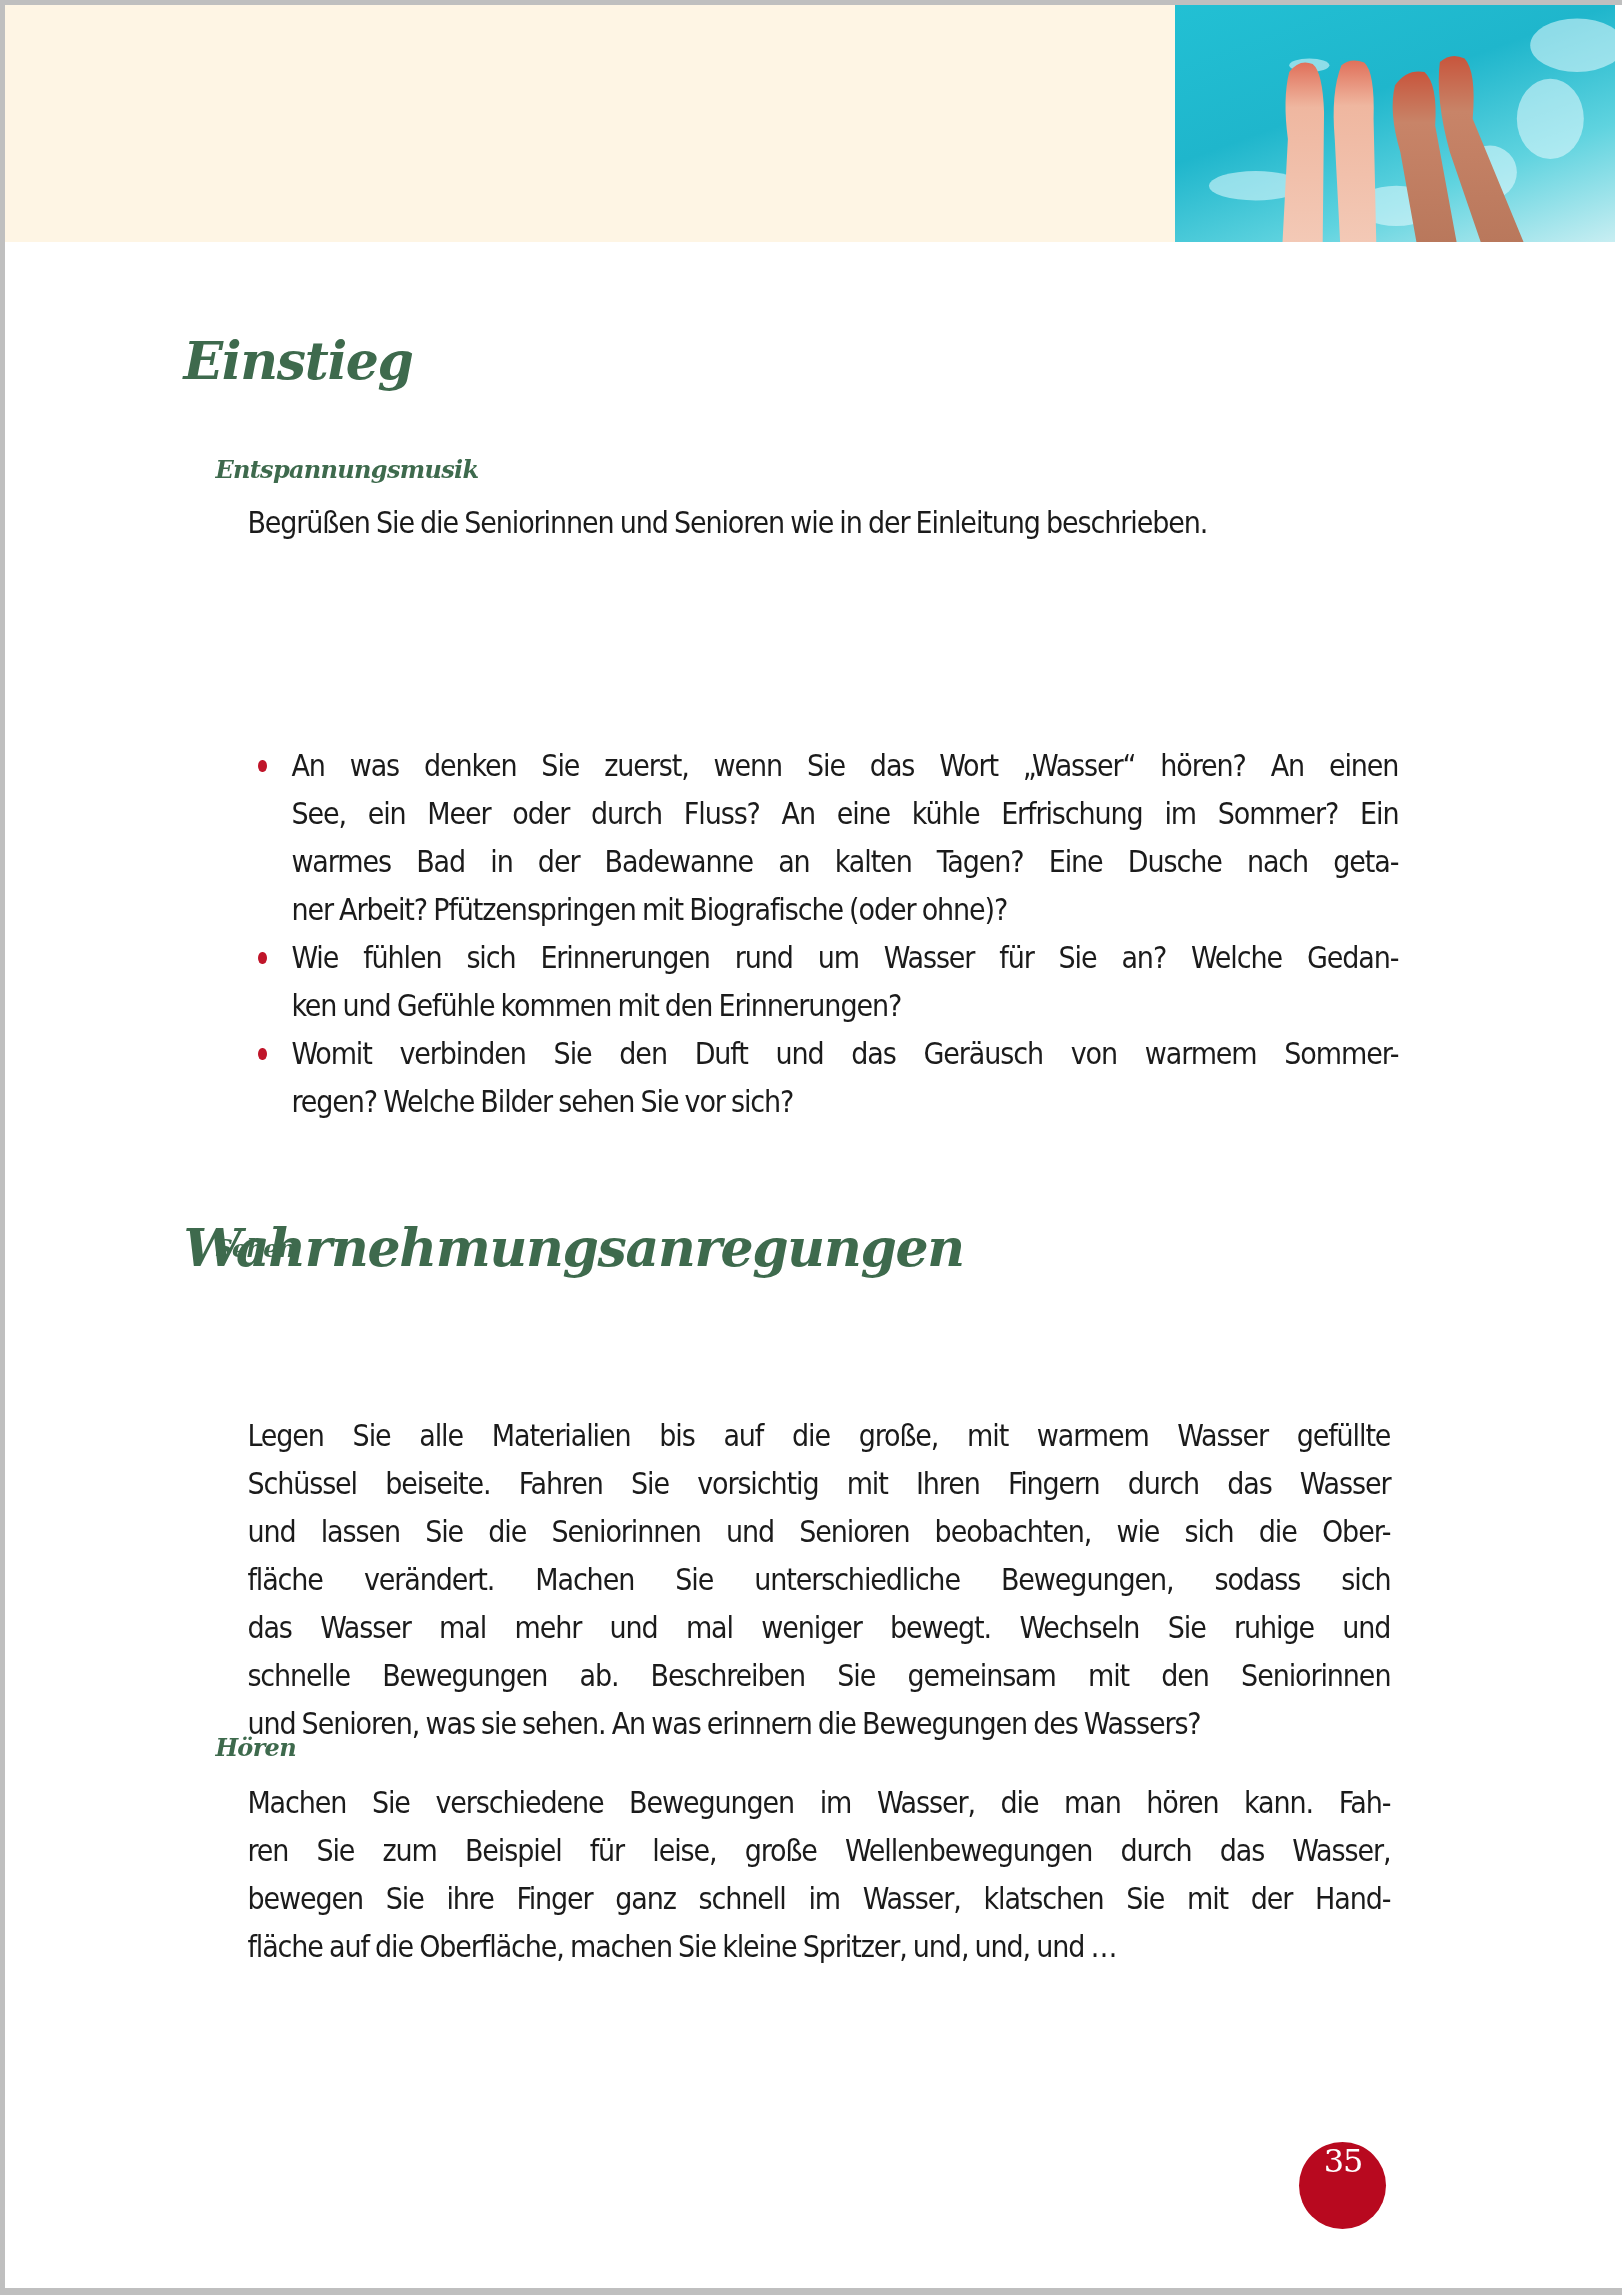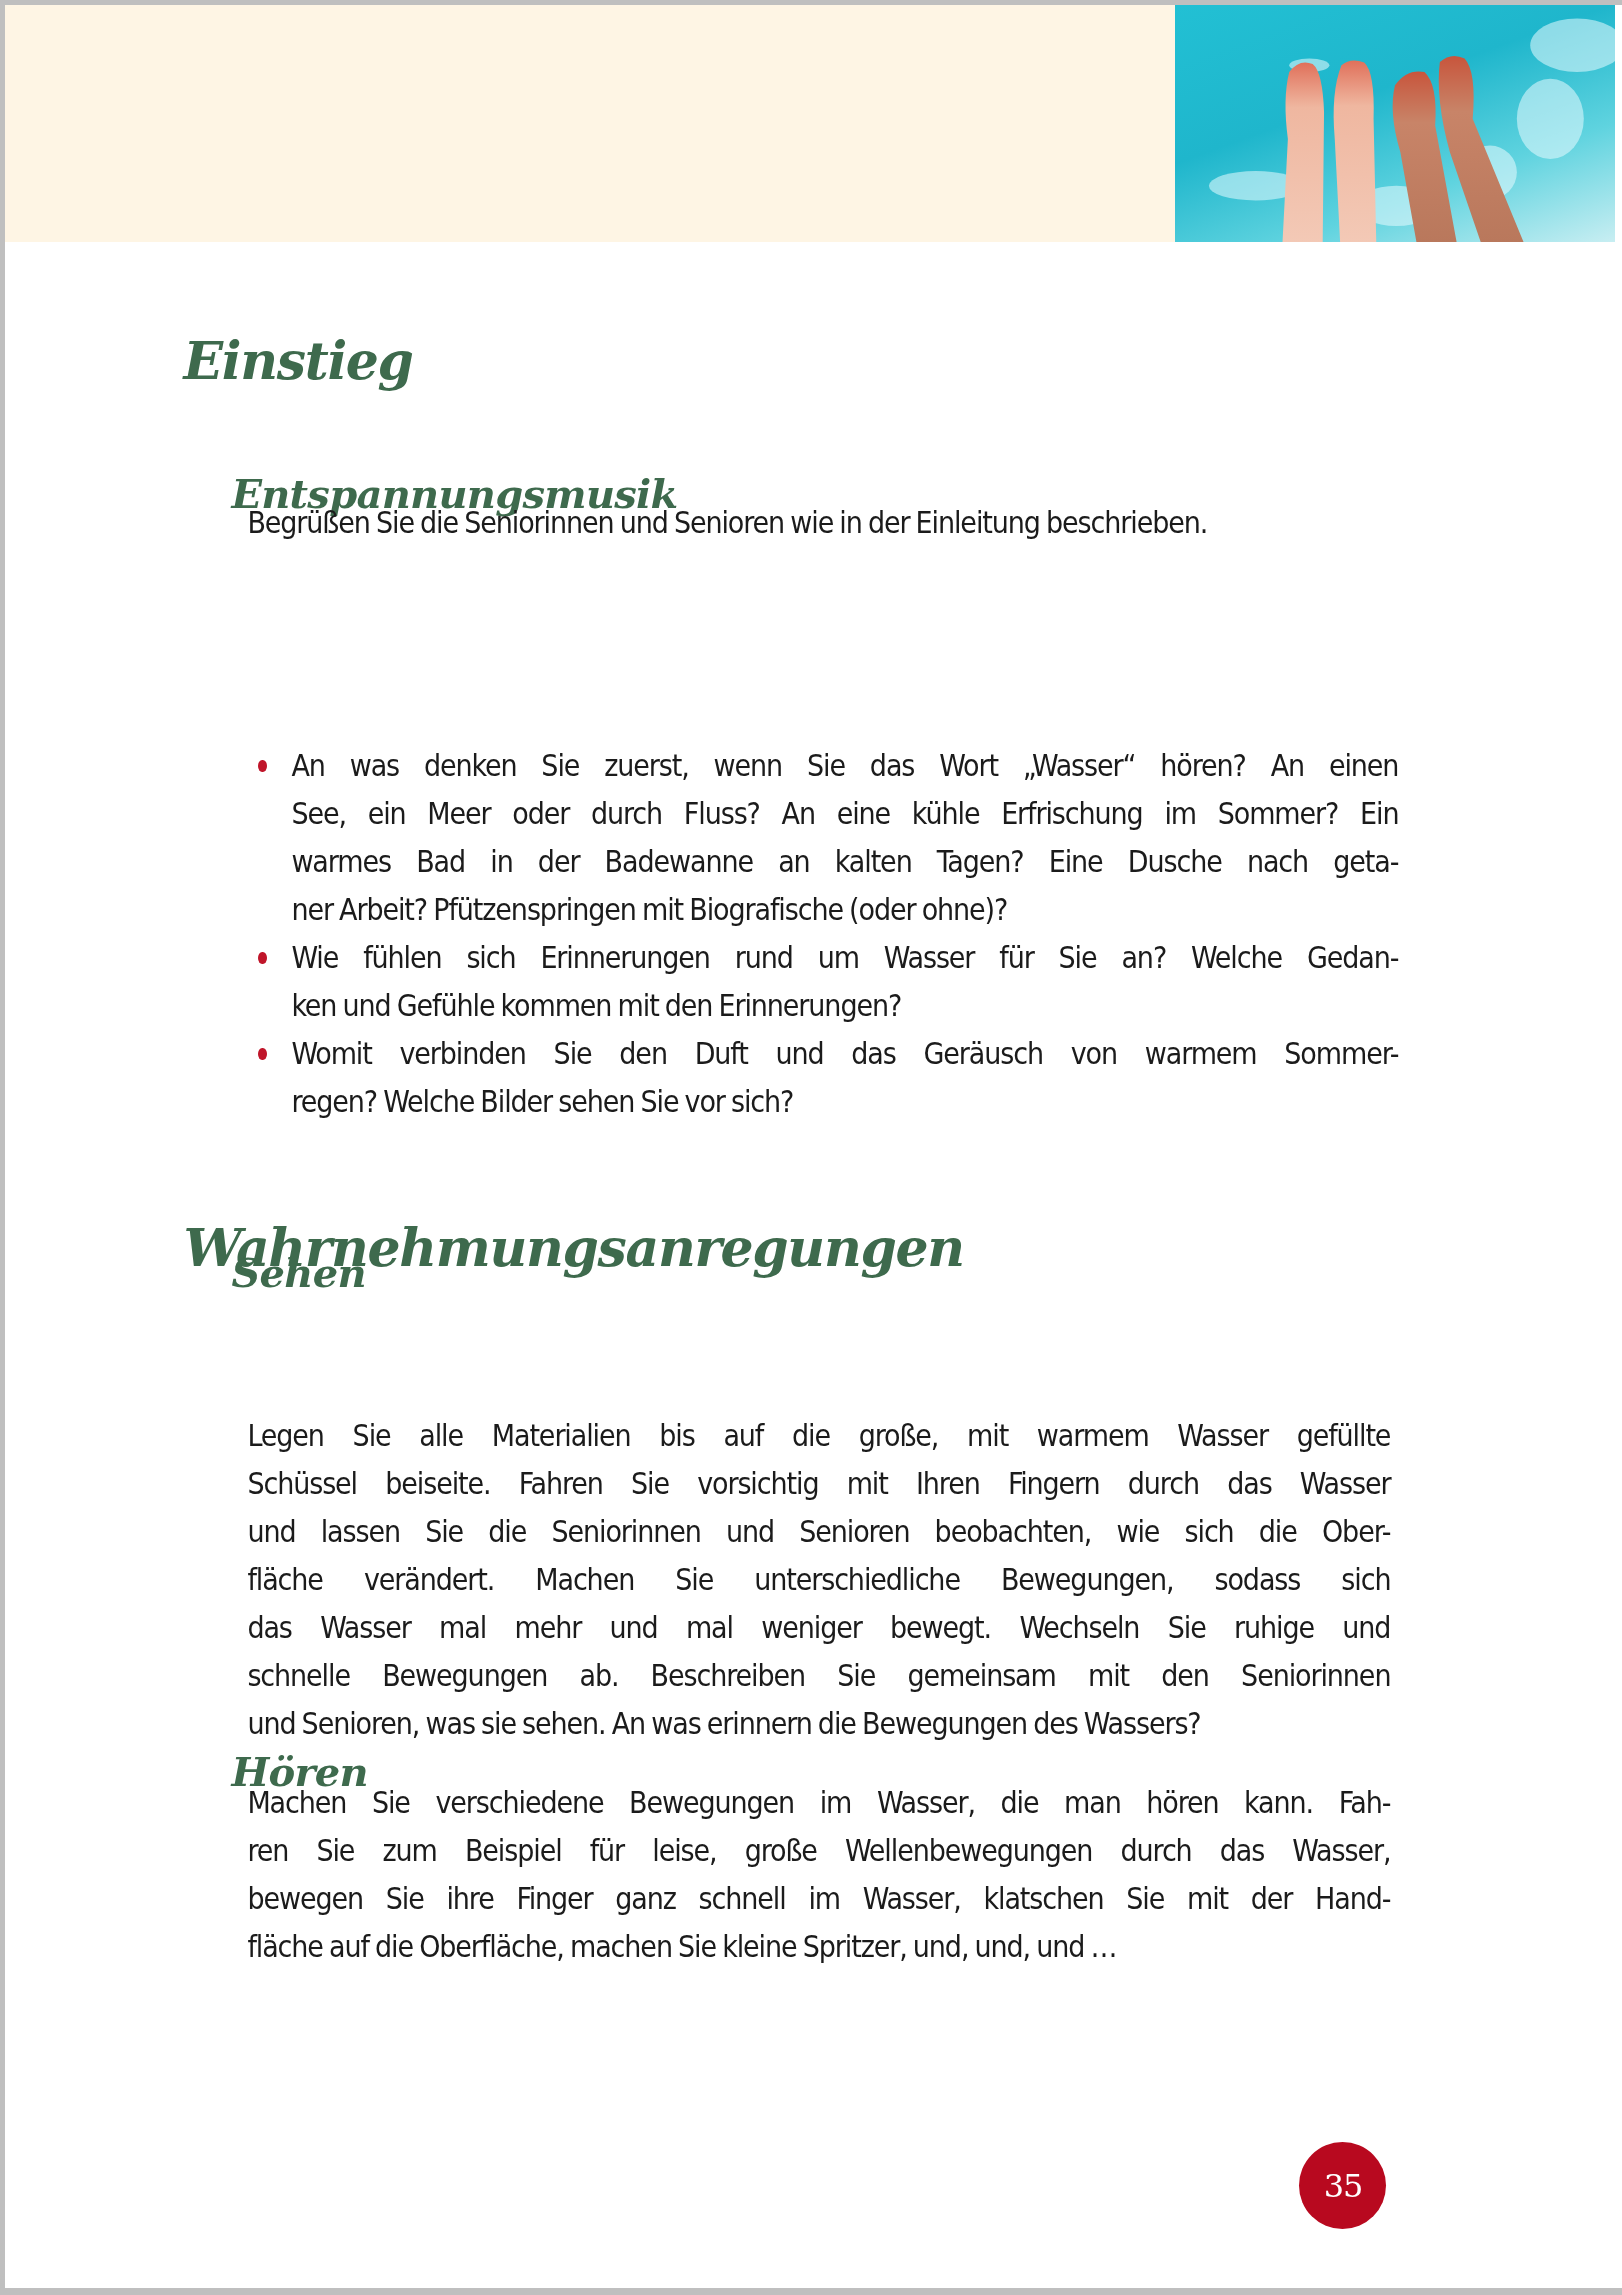--- a/index.html
+++ b/index.html
@@ -42,23 +42,23 @@
     margin: 0;
     white-space: nowrap;
     line-height: 1;
   }
   .h2 {
     position: absolute;
     left: 210px;
     font-family: "DejaVu Serif", serif;
     font-style: italic;
     color: #3e6a4d;
-    font-size: 40px;
+    font-size: 24px;
     letter-spacing: -0.7px;
-    margin: 16px;
+    margin: 0;
     white-space: nowrap;
     line-height: 1;
   }
   .para {
     position: absolute;
     left: 242px;
     width: 1143px;
     color: #1b1b1b;
     font-family: "DejaVu Sans Condensed", "DejaVu Sans", sans-serif;
     font-stretch: condensed;
@@ -103,21 +103,21 @@
 
   .page-number {
     position: absolute;
     left: 1294px; top: 2137px;
     width: 87px; height: 87px;
     border-radius: 50%;
     background: #b8091f;
     color: #ffffff;
     font-family: "DejaVu Serif", serif;
     font-size: 32px;
-    display: flex; align-items: center; justify-content: center;
+    display: flex; justify-content: center;
     letter-spacing: -1.3px;
   }
 </style>
 </head>
 <body>
 
 <div class="page">
 
   <div class="header-band"></div>
 

